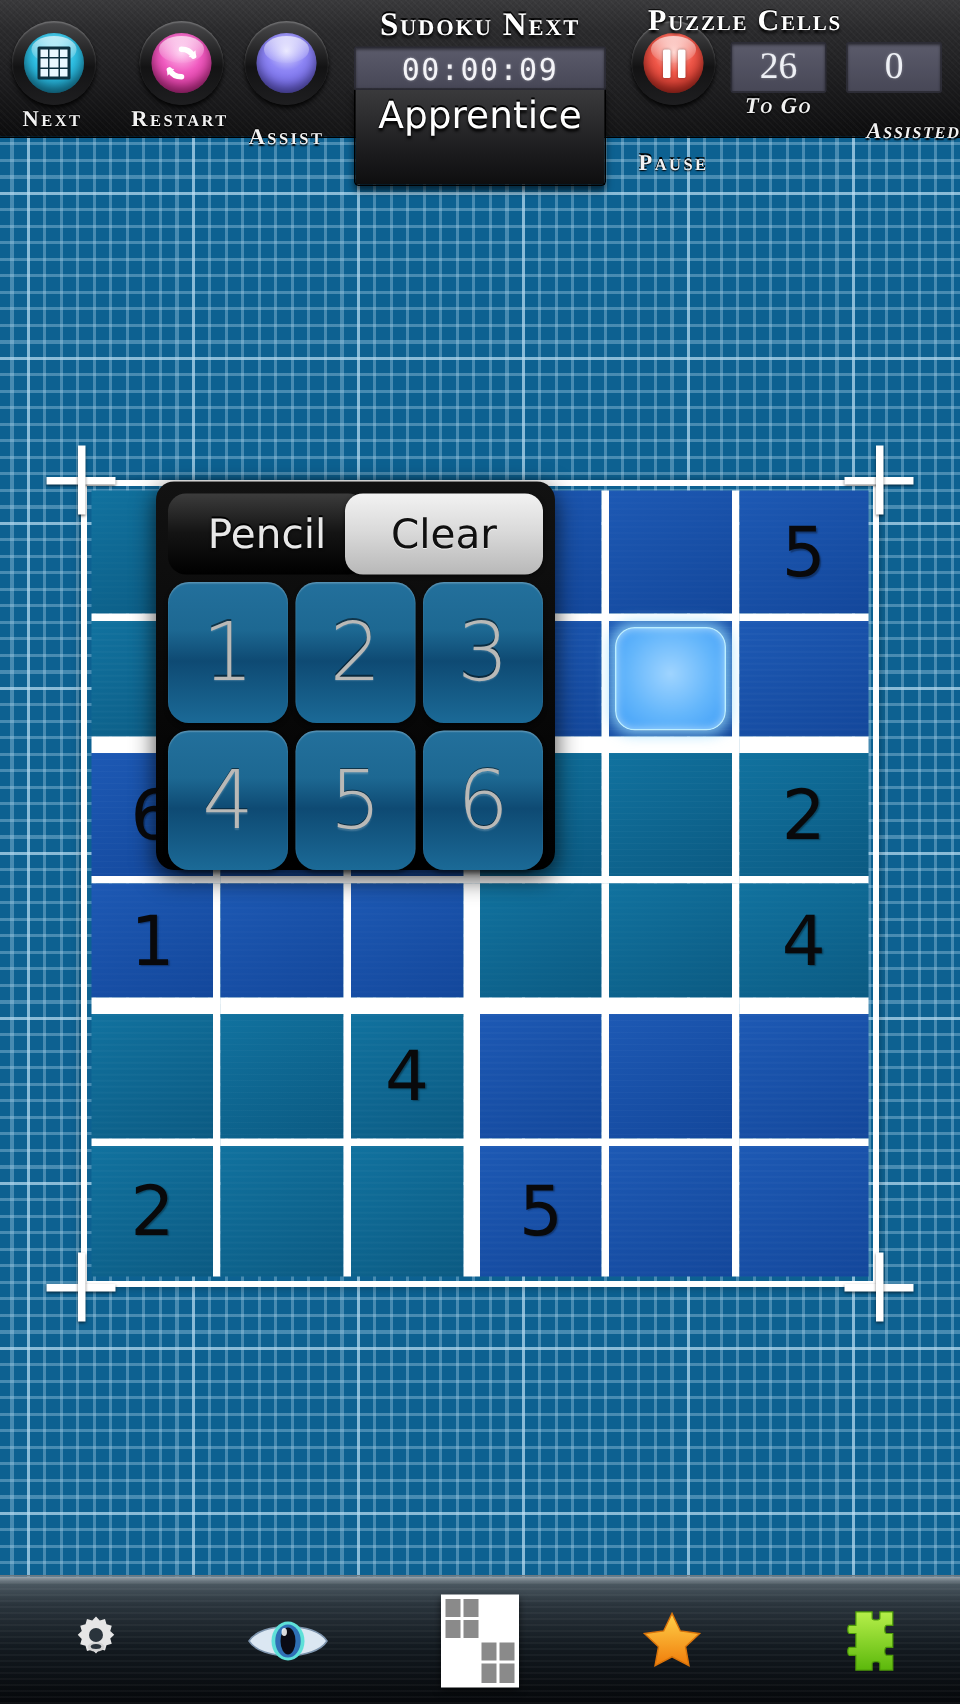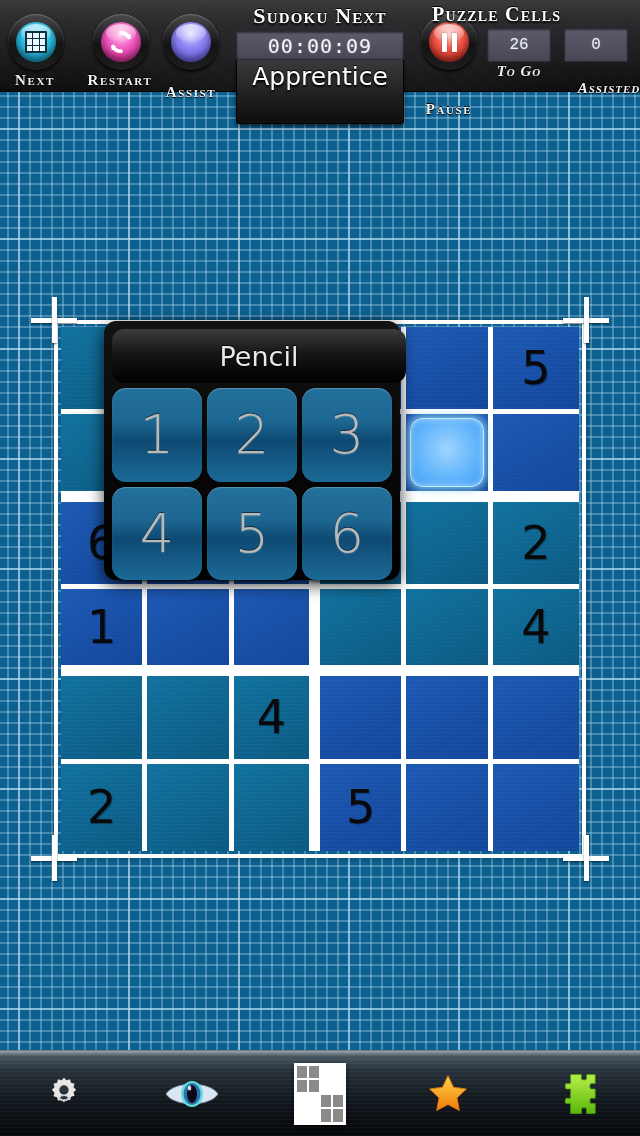--- a/index.html
+++ b/index.html
@@ -136,21 +136,21 @@
     font-size:20px; letter-spacing:1.2px; color:#fff;
     text-shadow:0 -1px 0 #000, 0 2px 2px #000; white-space:nowrap; z-index:2;
   }
   .counterbox{
     position:absolute; top:28px; width:64px; height:34px;
     background:linear-gradient(to bottom,#5b5b6b,#474756);
     border:1px solid #2c2c36; border-radius:2px;
     display:flex; align-items:center; justify-content:center;
     box-shadow: inset 0 1px 2px rgba(0,0,0,.5); z-index:2;
   }
-  .counterval{ font-family:Liberation Mono, monospace; font-size:16px; color:#eef0f5;
+  .counterval{ font-family:Liberation Serif, serif; font-size:25px; color:#eef0f5;
     text-shadow:0 0 2px rgba(255,255,255,.3); }
   .counterlabel{
     position:absolute; top:63px; width:90px; text-align:center;
     font-family:"Liberation Serif", serif; font-variant:small-caps; font-weight:700;
     font-size:15px; letter-spacing:1px; color:#f2f2f2;
     text-shadow:0 -1px 0 #000, 0 1px 1px #000; z-index:2; white-space:nowrap;font-style:italic;
   }
 
   
   #boardwrap{ position:absolute; left:54px; top:320px; width:532px; height:538px; z-index:5; }
@@ -200,21 +200,21 @@
 
   
   .crosshair{ position:absolute; width:46px; height:46px; z-index:6; }
   .crosshair i, .crosshair b{ position:absolute; background:#fff;
     box-shadow:0 1px 2px rgba(0,0,0,.55);}
   .crosshair i{ left:0; top:21px; width:46px; height:5px; }
   .crosshair b{ left:21px; top:0; width:5px; height:46px; }
 
   
   #pad{
-    position:absolute; left:104px; top:321px; width:296px; height:259px;
+    position:absolute; left:104px; top:321px; width:266px; height:259px;
     background:linear-gradient(to bottom,#121212,#000);
     border-radius:12px;
     box-shadow:0 5px 16px rgba(0,0,0,.75);
     z-index:30; padding:8px;
   }
   #padarrow{
     position:absolute; left:278px; top:428px; width:0; height:0;
     border-top:22px solid transparent; border-bottom:22px solid transparent;
     border-left:26px solid #050505; z-index:29;
   }
@@ -407,20 +407,21 @@
   <div class="crosshair" style="left:509px;  top:515px;">
       <i></i>
       <b></b>
     </div>
 </div>
 
 <div id="padarrow"></div>
 <div id="pad">
   <div id="padtop">
     <div class="toggle off">Pencil</div>
+    <div class="toggle on">Clear</div>
   </div>
   <div id="padkeys">
       <div class="numkey">1</div>
       <div class="numkey">2</div>
       <div class="numkey">3</div>
       <div class="numkey">4</div>
       <div class="numkey">5</div>
       <div class="numkey">6</div>
     </div>
 </div>

